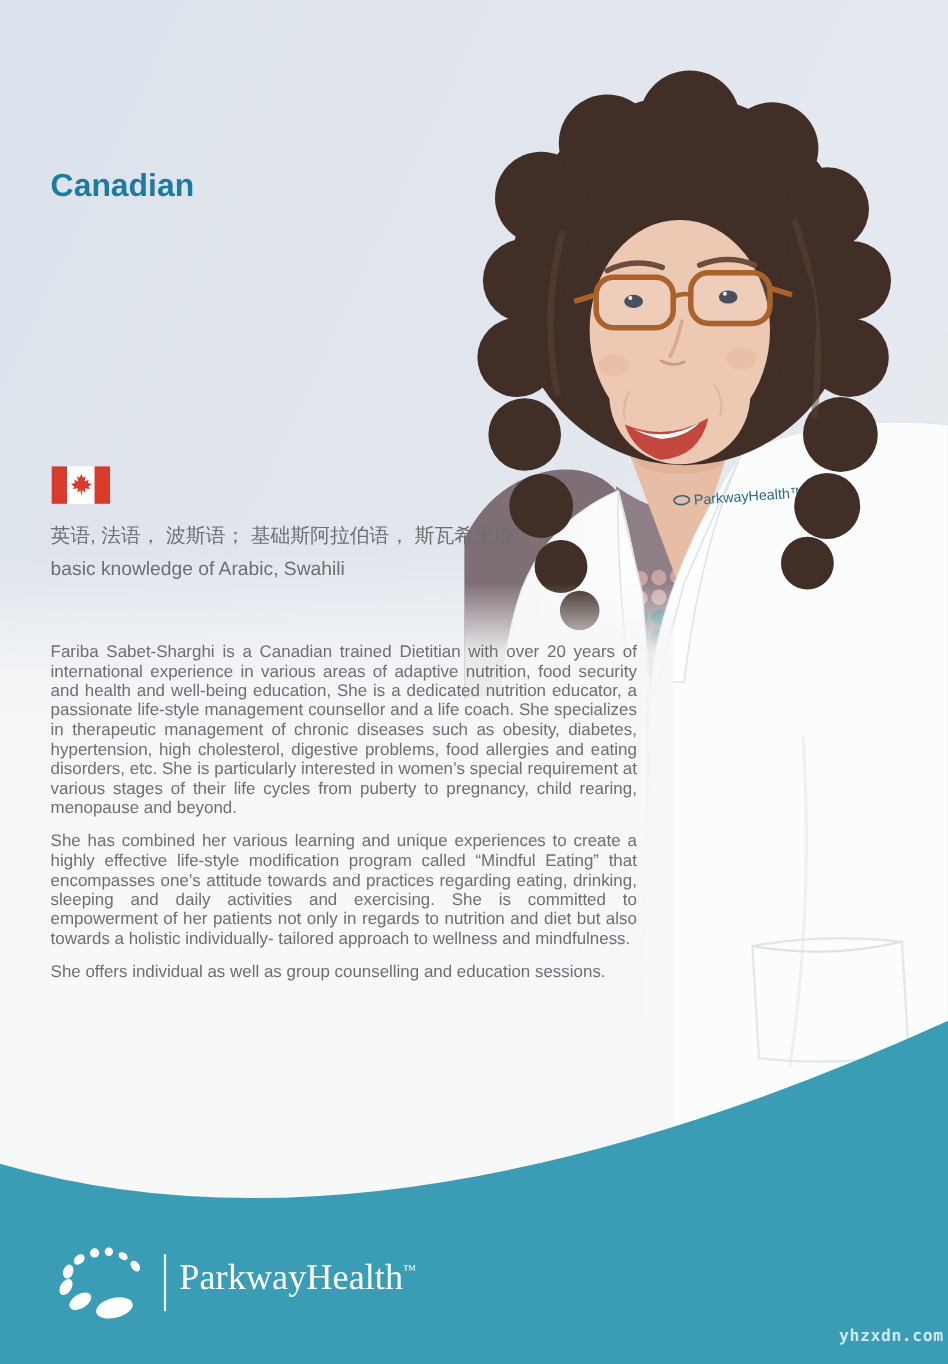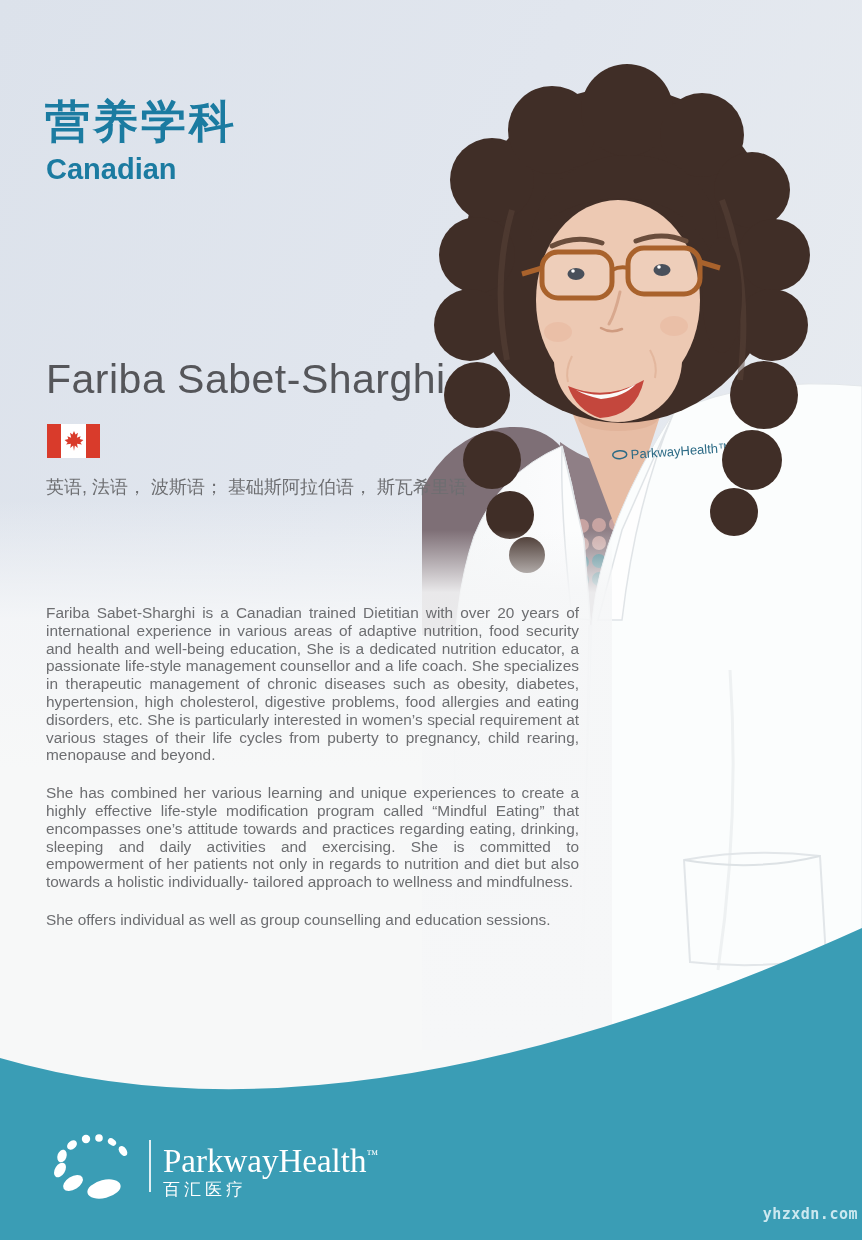--- a/index.html
+++ b/index.html
@@ -19,21 +19,21 @@
   .flag{position:absolute;left:47px;top:424px;width:53px;height:34px;z-index:4;display:flex;}
   .flag .band{width:14px;height:100%;background:#d93b2b;}
   .flag .mid{flex:1;background:#ffffff;display:flex;align-items:center;justify-content:center;}
   .flag svg{width:22px;height:22px;}
   .langs{position:absolute;left:46px;top:474px;z-index:4;color:#6d6e71;}
   .langs .zh{font-size:18px;line-height:26px;margin-bottom:4px;}
   .langs .en{font-size:17.5px;line-height:27px;}
   .bio{position:absolute;left:46px;top:584px;width:533px;z-index:4;}
   .bio p{margin:0 0 12px;text-align:justify;}
   .bio .zh{font-size:16.5px;line-height:24.3px;color:#6a6b6e;margin-bottom:10px;}
-  .bio .en{font-size:15.4px;line-height:17.8px;color:#6d6e71;margin-top:20px;}
+  .bio .en{font-size:15.4px;line-height:17.8px;color:#6d6e71;}
   .footer{position:absolute;left:0;top:1120px;width:862px;height:120px;z-index:5;}
   .footer-logo{position:absolute;left:46px;top:12px;width:100px;height:70px;}
   .footer-divider{position:absolute;left:149px;top:20px;width:2px;height:52px;background:rgba(255,255,255,0.85);}
   .brand-block{position:absolute;left:163px;top:16px;color:#ffffff;}
   .brand-en{font-family:"Liberation Serif",serif;font-size:33px;line-height:36px;}
   .brand-tm{font-family:"Liberation Serif",serif;font-size:12px;vertical-align:14px;}
   .brand-zh{font-size:17px;letter-spacing:4px;line-height:22px;}
   .watermark{position:absolute;right:4px;bottom:17px;z-index:6;font-family:"DejaVu Sans Mono",monospace;
     font-size:15px;font-weight:bold;color:rgba(230,246,250,0.85);letter-spacing:0.5px;}
 </style>
@@ -174,37 +174,36 @@
       <path d="M154,330 Q184,342 214,324 Q202,337 179,339 Q164,336 154,330 Z" fill="#fbfaf8"></path>
     </g>
 
     <rect x="0" y="470" width="190" height="520" fill="url(#armFade)"></rect>
   </svg>
 
   <svg class="wave" viewBox="0 0 862 320" preserveAspectRatio="none" aria-hidden="true">
     <path d="M0,138 Q350,240 862,8 L862,320 L0,320 Z" fill="#3a9db5"></path>
   </svg>
 
-  <div class="dept-zh">营养学科</div>
   <div class="dept-en">Canadian</div>
 
-  <div class="doc-name">Fariba Sabet-Sharghi</div>
 
   <div class="flag">
     <div class="band"></div>
     <div class="mid">
       <svg viewBox="0 0 100 100" aria-hidden="true">
         <path fill="#d93b2b" d="M50 4 L57 20 L68 13 L63 35 L80 28 L76 41 L93 45 L79 57 L86 66 L64 63 L67 82 L54 71 L50 96 L46 71 L33 82 L36 63 L14 66 L21 57 L7 45 L24 41 L20 28 L37 35 L32 13 L43 20 Z"></path>
       </svg>
     </div>
     <div class="band"></div>
   </div>
 
   <div class="langs">
     <div class="zh">英语, 法语， 波斯语； 基础斯阿拉伯语， 斯瓦希里语</div>
+    <div class="en">basic knowledge of Arabic, Swahili</div>
   </div>
 
   <div class="bio">
     <p class="en">Fariba Sabet-Sharghi is a Canadian trained Dietitian with over 20 years of international experience in various areas of adaptive nutrition, food security and health and well-being education, She is a dedicated nutrition educator, a passionate life-style management counsellor and a life coach. She specializes in therapeutic management of chronic diseases such as obesity, diabetes, hypertension, high cholesterol, digestive problems, food allergies and eating disorders, etc. She is particularly interested in women’s special requirement at various stages of their life cycles from puberty to pregnancy, child rearing, menopause and beyond.</p>
     <p class="en">She has combined her various learning and unique experiences to create a highly effective life-style modification program called “Mindful Eating” that encompasses one’s attitude towards and practices regarding eating, drinking, sleeping and daily activities and exercising. She is committed to empowerment of her patients not only in regards to nutrition and diet but also towards a holistic individually- tailored approach to wellness and mindfulness.</p>
     <p class="en">She offers individual as well as group counselling and education sessions.</p>
   </div>
 
   <div class="footer">
     <svg class="footer-logo" viewBox="0 0 100 70" aria-hidden="true">
@@ -216,19 +215,18 @@
         <ellipse cx="26" cy="13" rx="5.5" ry="4" transform="rotate(-40 26 13)"></ellipse>
         <circle cx="40" cy="7" r="4.2"></circle>
         <circle cx="53" cy="6" r="3.8"></circle>
         <ellipse cx="66" cy="10" rx="4.5" ry="3.2" transform="rotate(35 66 10)"></ellipse>
         <ellipse cx="77" cy="19" rx="5.5" ry="3.6" transform="rotate(55 77 19)"></ellipse>
       </g>
     </svg>
     <div class="footer-divider"></div>
     <div class="brand-block">
       <div class="brand-en"><span>ParkwayHealth</span><span class="brand-tm">™</span></div>
-      <div class="brand-zh">百汇医疗</div>
     </div>
   </div>
 
   <div class="watermark">yhzxdn.com</div>
 
 </div>
 
 </body></html>

